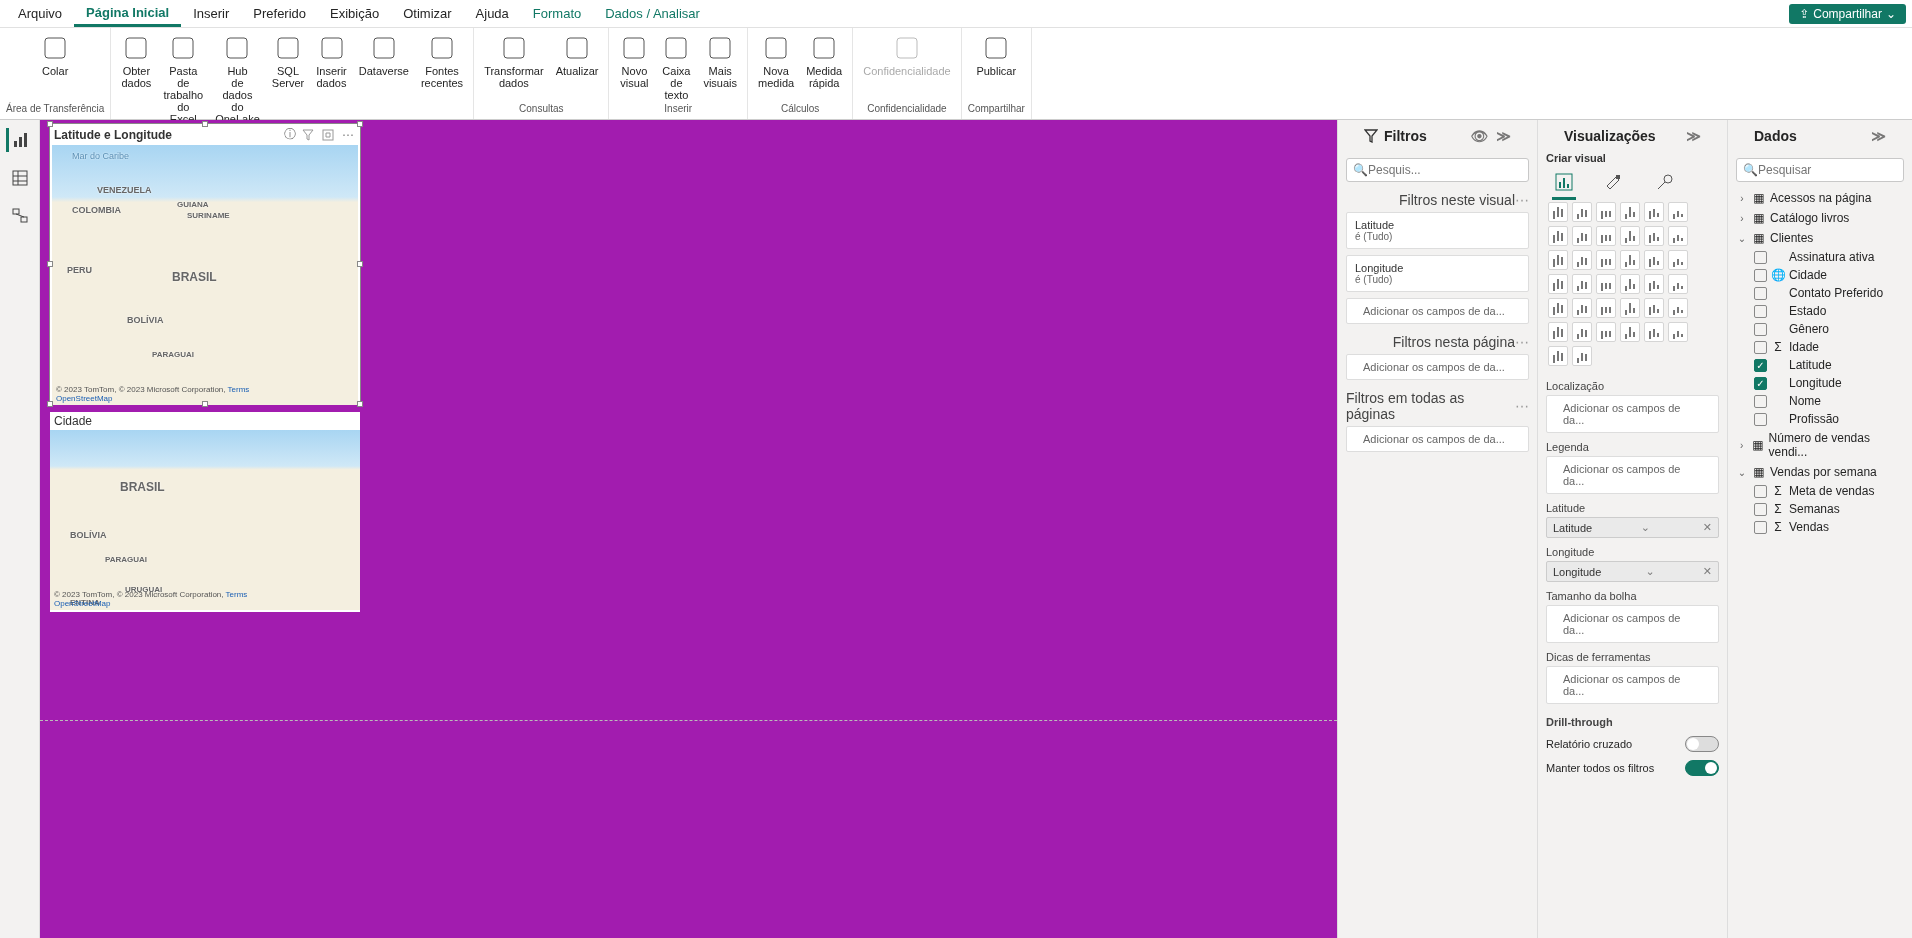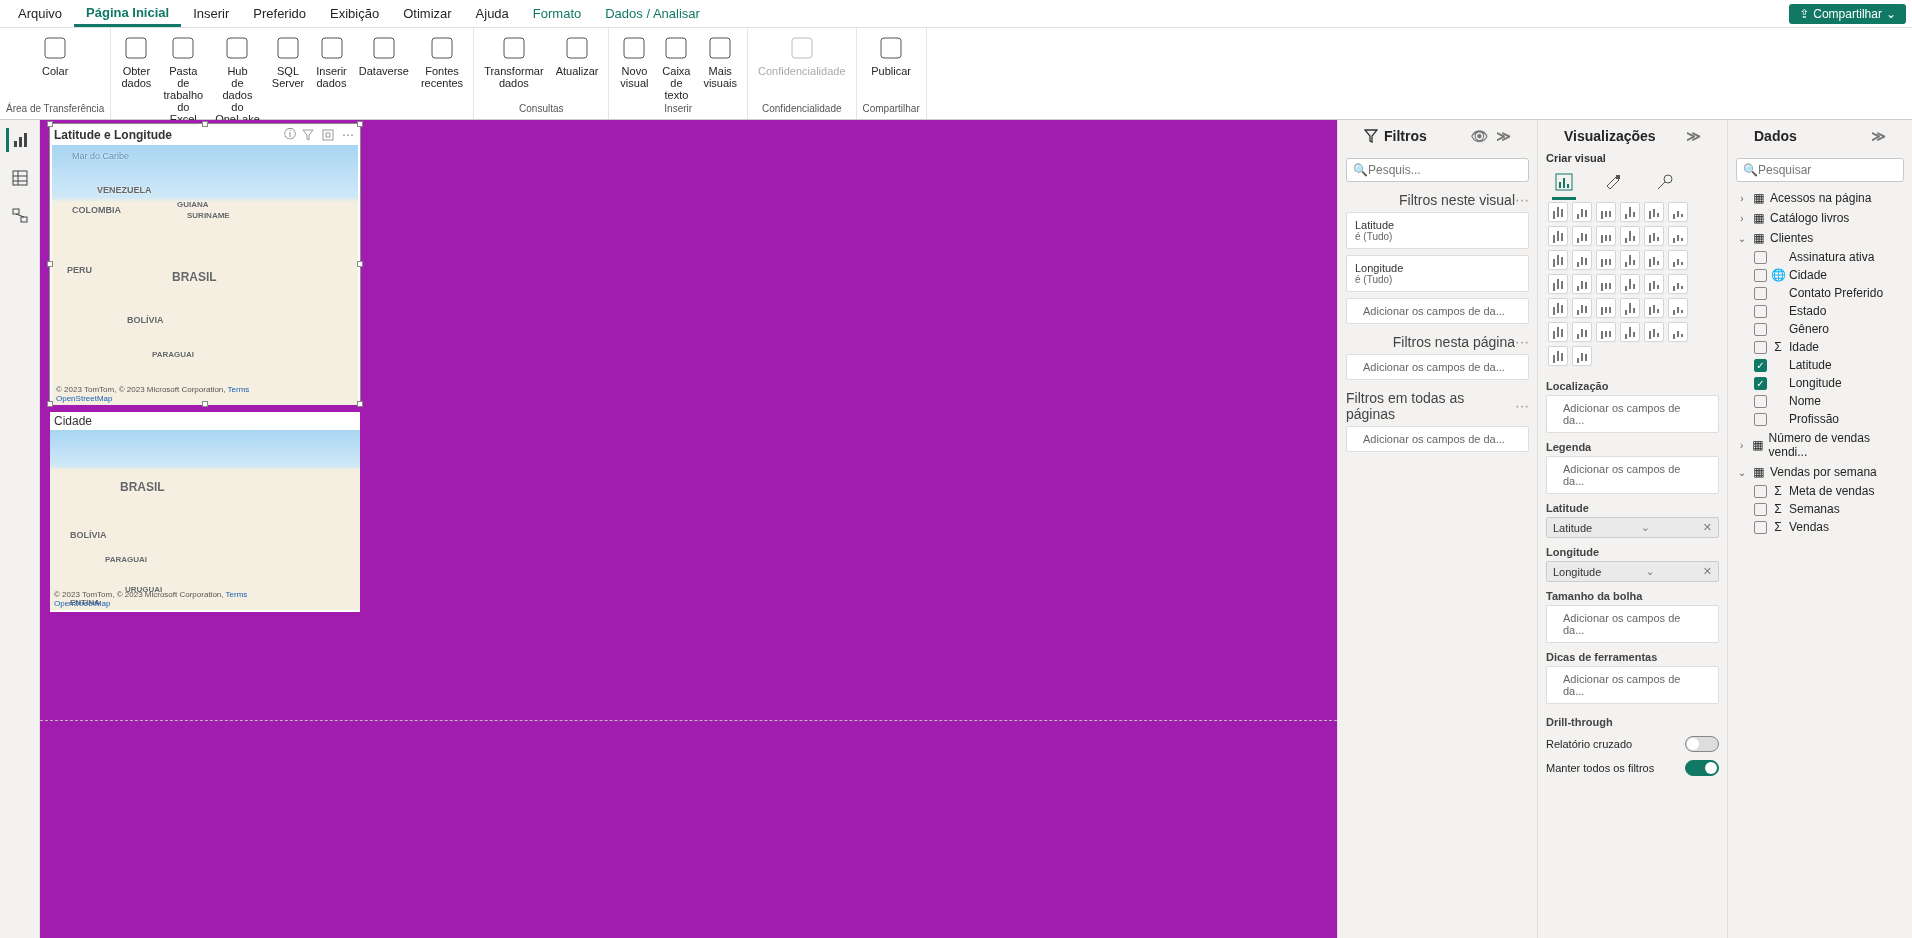--- a/index.html
+++ b/index.html
@@ -64,21 +64,21 @@
 .filter-card .fname { color: #333; }
 .filter-card .fval { color: #666; font-size: 10px; }
 .drop-well { background: #fff; border: 1px solid #ddd; border-radius: 2px; padding: 6px 16px; font-size: 11px; color: #666; margin-bottom:6px;}
 
 
 .viz-top-tabs { display:flex; gap:22px; padding:4px 4px 0; align-items:center;}
 .viz-top-tab { width:28px; height:28px; display:flex; align-items:center; justify-content:center; cursor:pointer; position:relative;}
 .viz-top-tab.active::after { content:""; position:absolute; bottom:-4px; left:2px; right:2px; height:3px; background:#117865;}
 .viz-grid { display: grid; grid-template-columns: repeat(6, 20px); gap: 4px; padding: 6px 2px; }
 .viz-ico { width:20px; height:20px; background: #fff; border:1px solid #d5d5d5; border-radius:2px; cursor:pointer; display:flex; align-items:center; justify-content:center; font-size:10px; color:#555;}
-.field-label { font-size: 11px; color:#444; margin-top:8px; margin-bottom:3px;font-weight:bold;}
+.field-label { font-size: 11px; color:#444; margin-top:8px; margin-bottom:3px;}
 .field-slot { display:flex; align-items:center; background:#eaeaea; border:1px solid #ccc; border-radius:2px; padding:3px 6px; font-size:11px; color:#333; margin-bottom:4px;}
 .field-slot .x { margin-left:auto; opacity:.6; cursor:pointer; padding-left:4px;}
 .toggle-row { display:flex; align-items:center; justify-content:space-between; margin-top:8px; font-size:11px;}
 .toggle { width:34px; height:16px; border-radius:10px; border:1px solid #888; position:relative; background:#ddd;}
 .toggle.on { background:#117865; border-color:#117865;}
 .toggle .knob { position:absolute; width:12px; height:12px; background:#fff; border-radius:50%; top:1px; left:1px;}
 .toggle.on .knob { left:auto; right:1px; }
 
 
 .tree { font-size: 12px; }
@@ -228,20 +228,41 @@
         <div class="ribbon-btn-large">
           <div class="ico">
             <svg width="26" height="26">
               <rect x="3" y="3" width="20" height="20" rx="3" fill="none" stroke="#555"></rect>
             </svg>
           </div>
           <span>Mais<br>visuais</span>
         </div>
       </div>
       <div class="ribbon-group-label">Inserir</div>
+    </div>
+    <div class="ribbon-group">
+      <div class="ribbon-group-content">
+        <div class="ribbon-btn-large">
+          <div class="ico">
+            <svg width="26" height="26">
+              <rect x="3" y="3" width="20" height="20" rx="3" fill="none" stroke="#555"></rect>
+            </svg>
+          </div>
+          <span>Nova<br>medida</span>
+        </div>
+        <div class="ribbon-btn-large">
+          <div class="ico">
+            <svg width="26" height="26">
+              <rect x="3" y="3" width="20" height="20" rx="3" fill="none" stroke="#555"></rect>
+            </svg>
+          </div>
+          <span>Medida<br>rápida</span>
+        </div>
+      </div>
+      <div class="ribbon-group-label">Cálculos</div>
     </div>
     <div class="ribbon-group">
       <div class="ribbon-group-content">
         <div class="ribbon-btn-large disabled">
           <div class="ico">
             <svg width="26" height="26">
               <rect x="3" y="3" width="20" height="20" rx="3" fill="none" stroke="#555"></rect>
             </svg>
           </div>
           <span>Confidencialidade</span>

